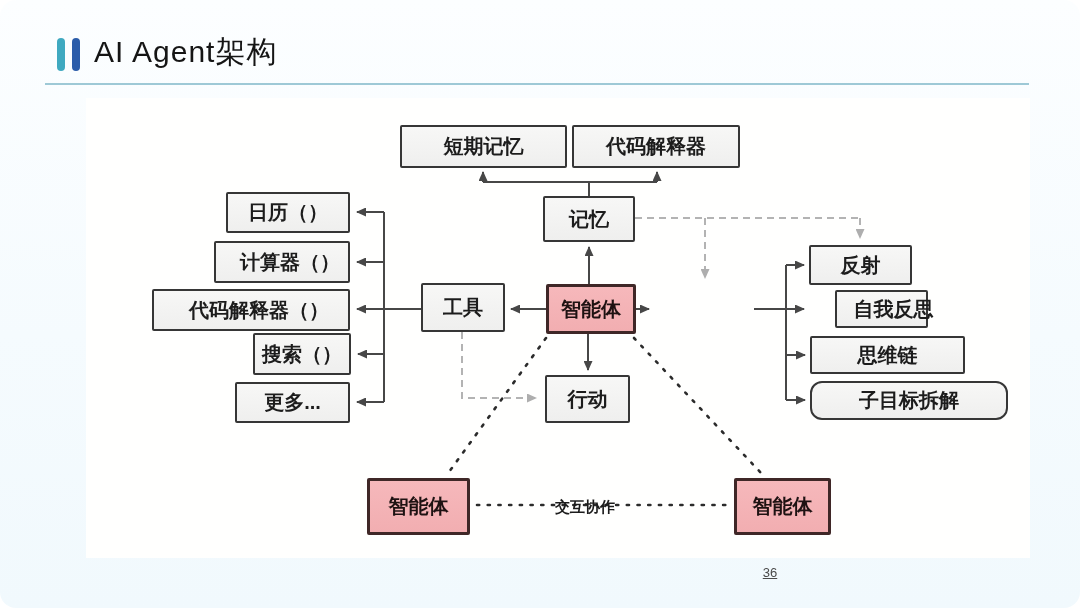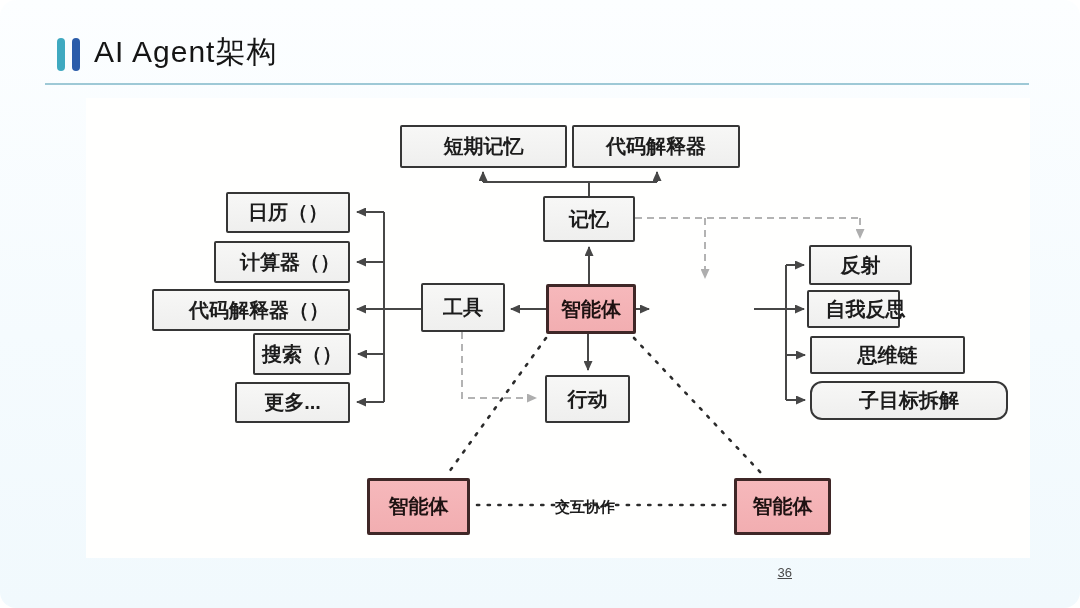--- a/index.html
+++ b/index.html
@@ -42,39 +42,39 @@
   .n-memory { left:543px; top:196px; width:92px;  height:46px; }
   .n-cal    { left:226px; top:192px; width:124px; height:41px; }
   .n-calc   { left:214px; top:241px; width:136px; height:42px;padding-left:16px; }
   .n-code   { left:152px; top:289px; width:198px; height:42px;padding-left:16px; }
   .n-search { left:253px; top:333px; width:98px;  height:42px; }
   .n-more   { left:235px; top:382px; width:115px; height:41px; }
   .n-tools  { left:421px; top:283px; width:84px;  height:49px; }
   .n-agent  { left:546px; top:284px; width:90px;  height:50px; }
   .n-plan   { left:654px; top:285px; width:100px; height:49px; }
   .n-refl   { left:809px; top:245px; width:103px; height:40px; }
-  .n-selfr  { left:807px; top:290px; width:93px; height:38px;padding-left:24px; }
+  .n-selfr  { left:835px; top:290px; width:93px; height:38px;padding-left:24px; }
   .n-cot    { left:810px; top:336px; width:155px; height:38px; }
   .n-subg   { left:810px; top:381px; width:198px; height:39px;border-radius:12px; }
   .n-action { left:545px; top:375px; width:85px;  height:48px; }
   .n-agentL { left:367px; top:478px; width:103px; height:57px; }
   .n-agentR { left:734px; top:478px; width:97px;  height:57px; }
   .collab-label {
     position:absolute; left:520px; top:470px; width:130px; z-index:2;
     text-align:center; font-size:15px; font-weight:700; color:#1c1c1c;margin-top:28px;
   }
   
   svg.wires { position:absolute; left:0; top:0; z-index:1; }
   .solid  { stroke:#474747; stroke-width:2; fill:none; }
   .dashed { stroke:#b3b3b3; stroke-width:2; fill:none; stroke-dasharray:7 5; }
   .dotted { stroke:#2b2b2b; stroke-width:2.6; fill:none; stroke-dasharray:2.2 8.5; stroke-linecap:round; }
   
   .page-num {
     position:absolute; left:748px; top:565px; width:44px; z-index:3;
-    text-align:right; font-size:13px; color:#4a4a4a;text-decoration:underline;
+    text-align:center; font-size:13px; color:#4a4a4a;text-decoration:underline;
   }
 </style>
 </head>
 <body>
 
 <div class="slide">
   <div class="diagram-backdrop"></div>
 
   <div class="header">
     <div class="bar bar-teal"></div>

